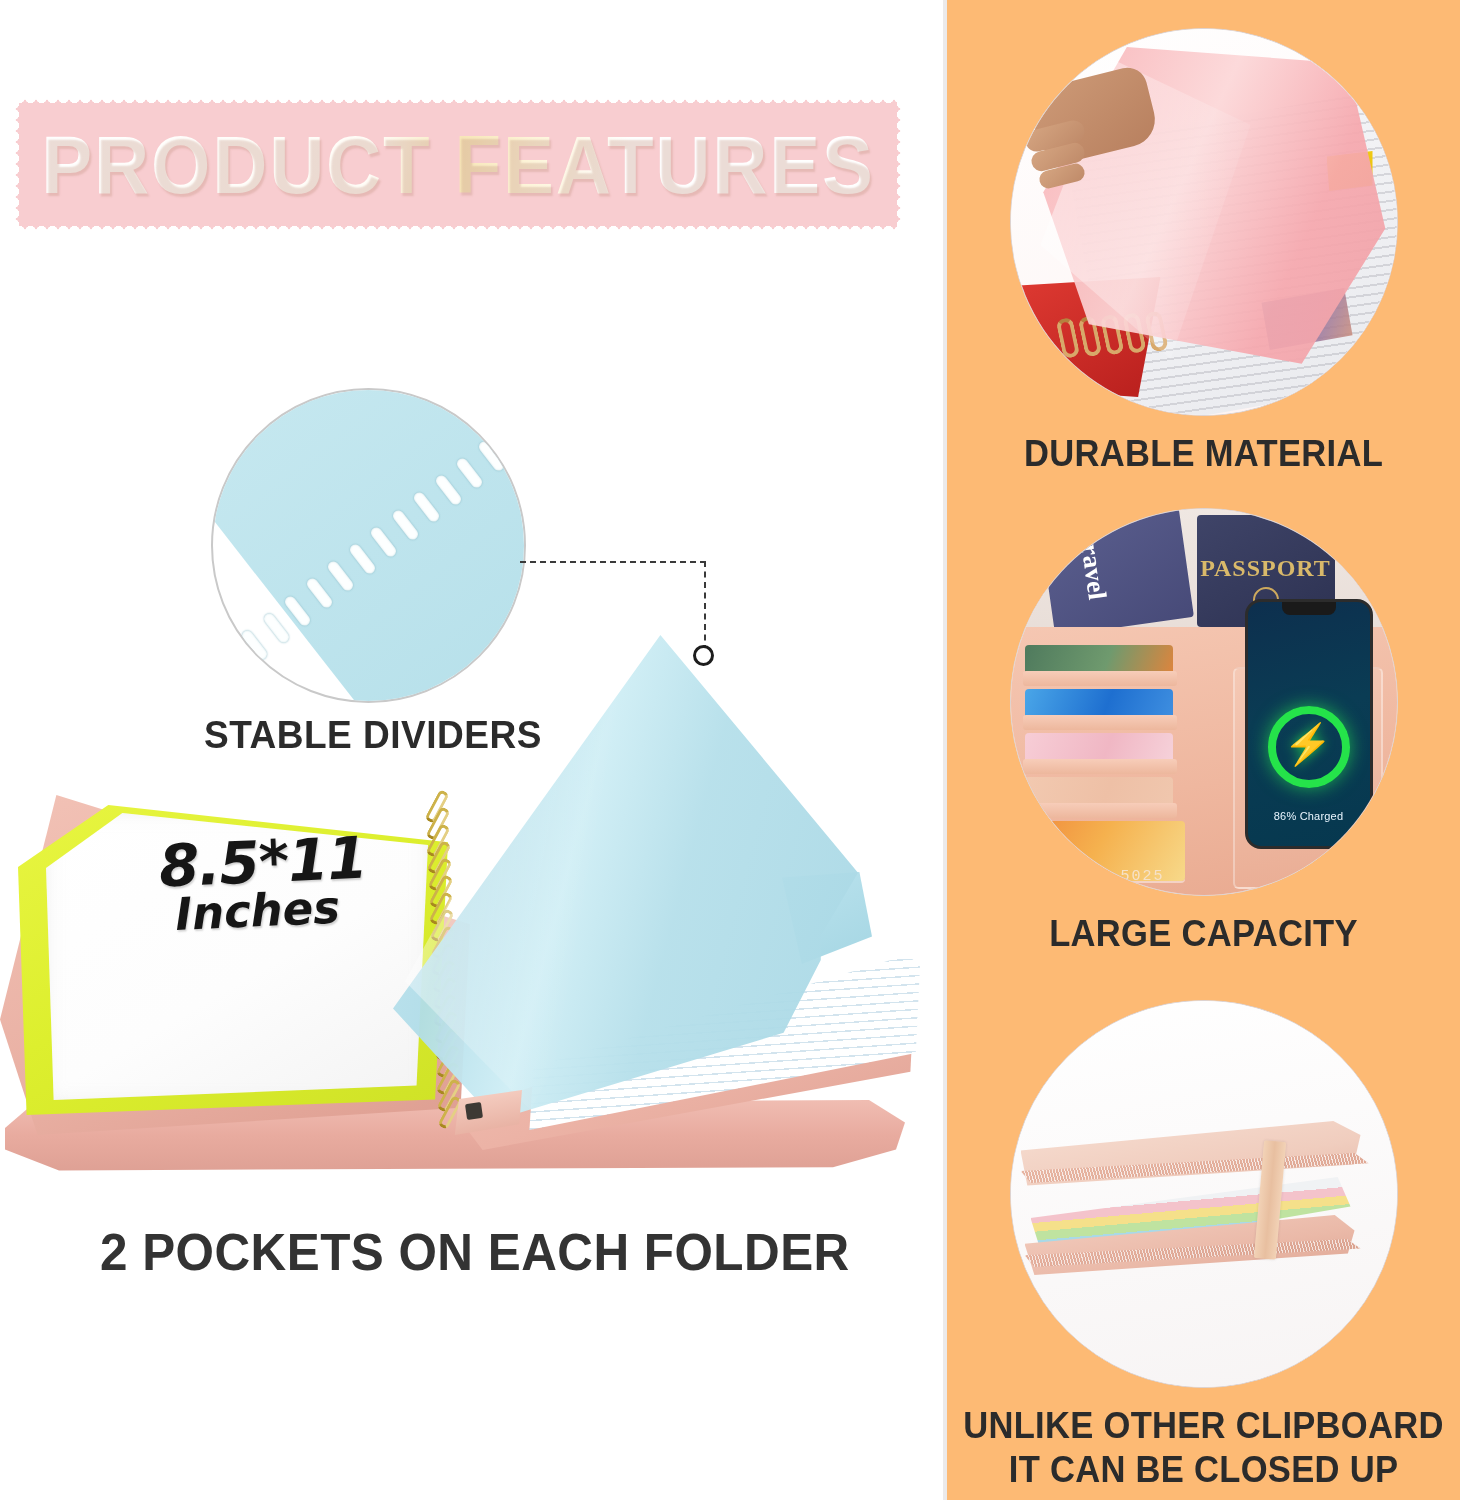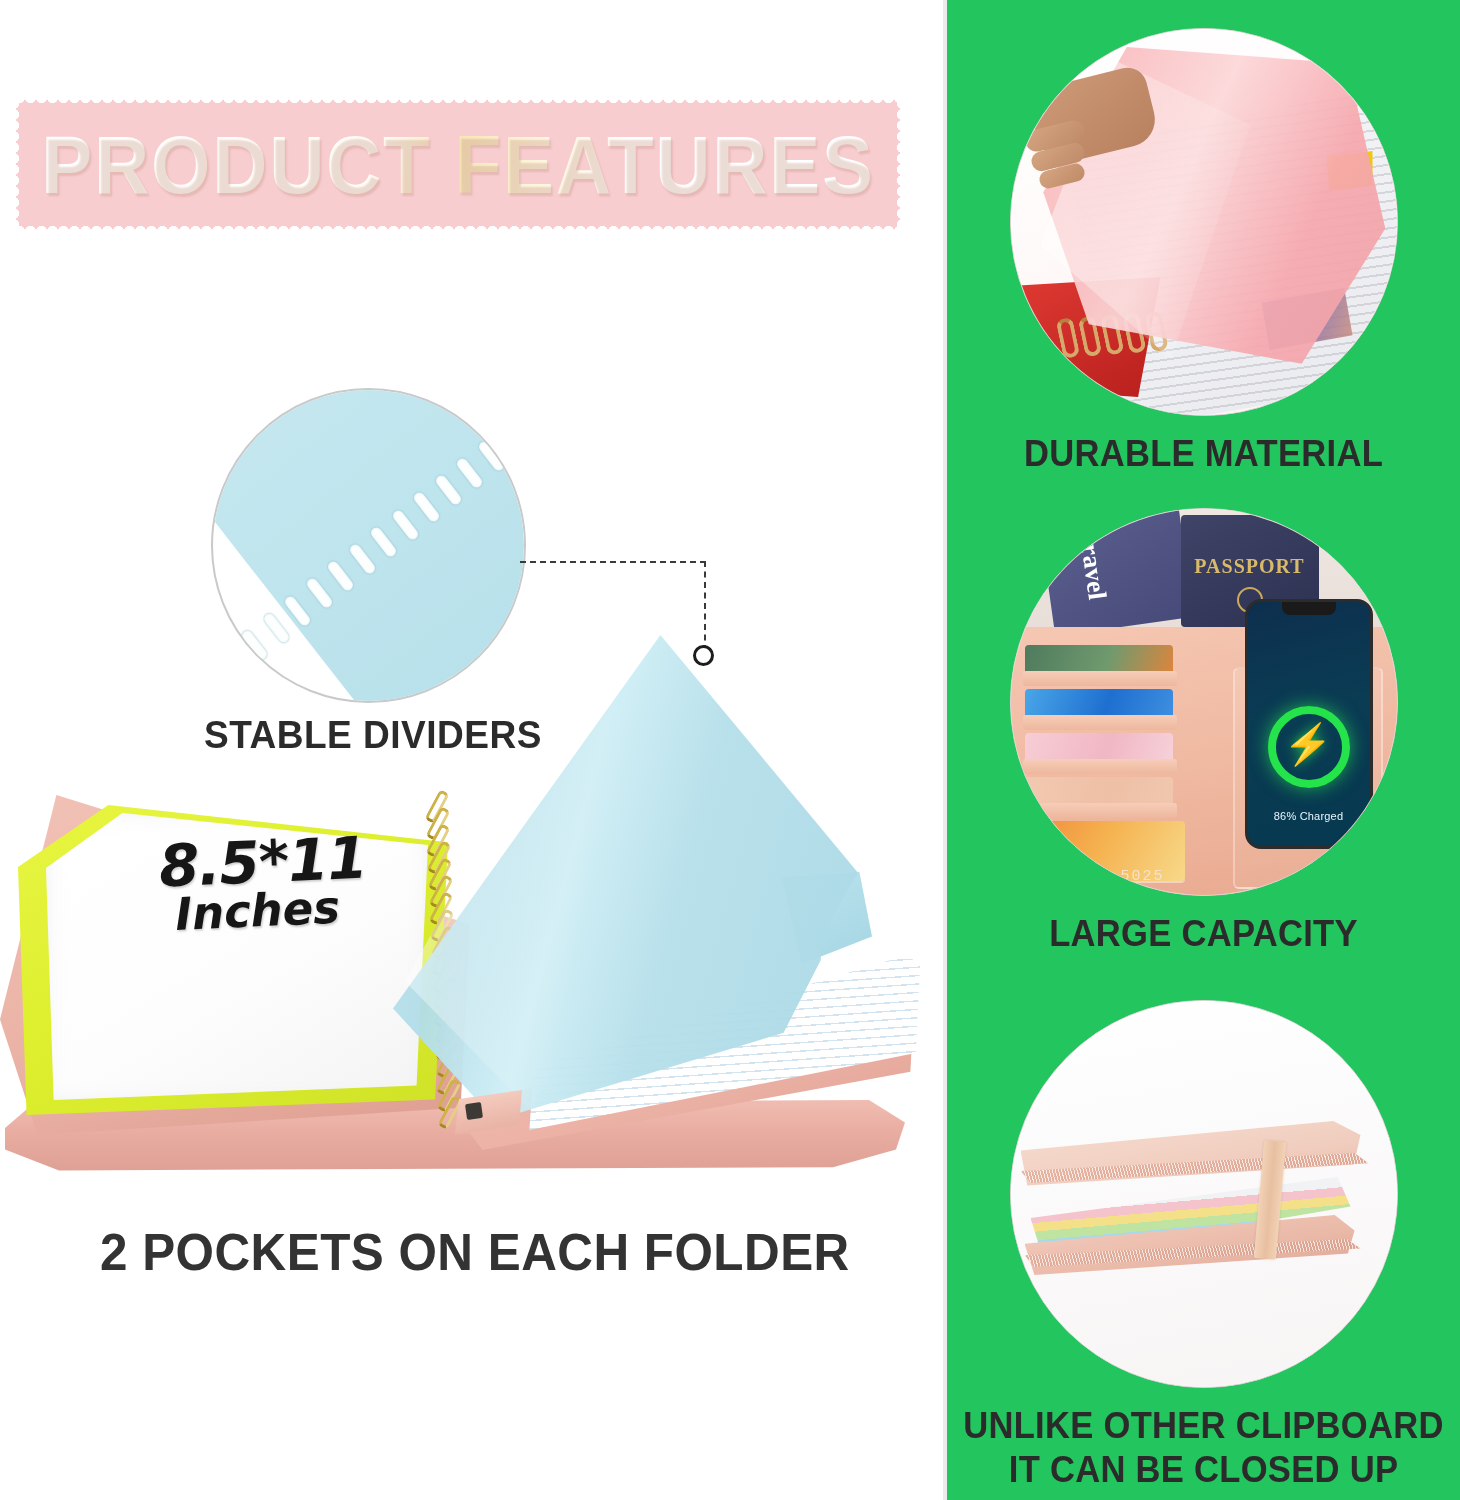--- a/index.html
+++ b/index.html
@@ -216,21 +216,21 @@
     position: absolute; left: 405px; top: 30px; width: 330px; height: 460px;
     background: linear-gradient(100deg, rgba(255,255,255,.55) 0%, rgba(255,255,255,0) 55%);
     clip-path: polygon(56% 0%, 86% 38%, 38% 100%, 0% 72%);
     pointer-events: none;
   }
 
   
   .right-panel {
     position: absolute; left: 947px; top: 0;
     width: 513px; height: 1500px;
-    background: #22c55e;
+    background: #fdba74;
     padding-left: 40px;
   }
   .feature { position: absolute; left: 0; width: 513px; }
   .feature-circle {
     position: relative; margin: 0 auto;
     width: 388px; height: 388px; border-radius: 50%;
     overflow: hidden; border: 1px solid #dcd3d3;
     background: #ffffff;
   }
   .feature-label {
@@ -297,25 +297,25 @@
             background: linear-gradient(180deg,#efe7e2,#e7dcd6); }
   .c2-travel {
     position: absolute; left: 36px; top: 8px; width: 140px; height: 110px;
     background: linear-gradient(150deg,#5b5f8f,#474a78);
     border-radius: 4px; transform: rotate(-8deg);
     color: #fff; font-size: 26px; font-weight: bold;
     font-family: "Liberation Serif", serif;
   }
   .c2-travel span { position:absolute; left: 14px; top: 32px; transform: rotate(90deg); }
   .c2-passport {
-    position: absolute; left: 170px; top: 6px; width: 138px; height: 112px;
+    position: absolute; left: 186px; top: 6px; width: 138px; height: 112px;
     background: linear-gradient(150deg,#3f4468,#2d3252);
     border-radius: 4px;
     color: #d9b96a; font-family: "Liberation Serif", serif;
-    font-size: 20px; font-weight: bold; letter-spacing: 1px;
+    font-size: 24px; font-weight: bold; letter-spacing: 1px;
     text-align: center; padding-top: 40px;
   }
   .c2-passport-seal {
     position: absolute; left: 50%; top: 72px; transform: translateX(-50%);
     width: 26px; height: 26px; border-radius: 50%;
     border: 2px solid #cda95d;
   }
   .c2-wallet {
     position: absolute; left: 0; top: 118px; width: 100%; height: 280px;
     background: linear-gradient(170deg,#f5c7b2 0%, #efb79f 55%, #e8a88e 100%);

